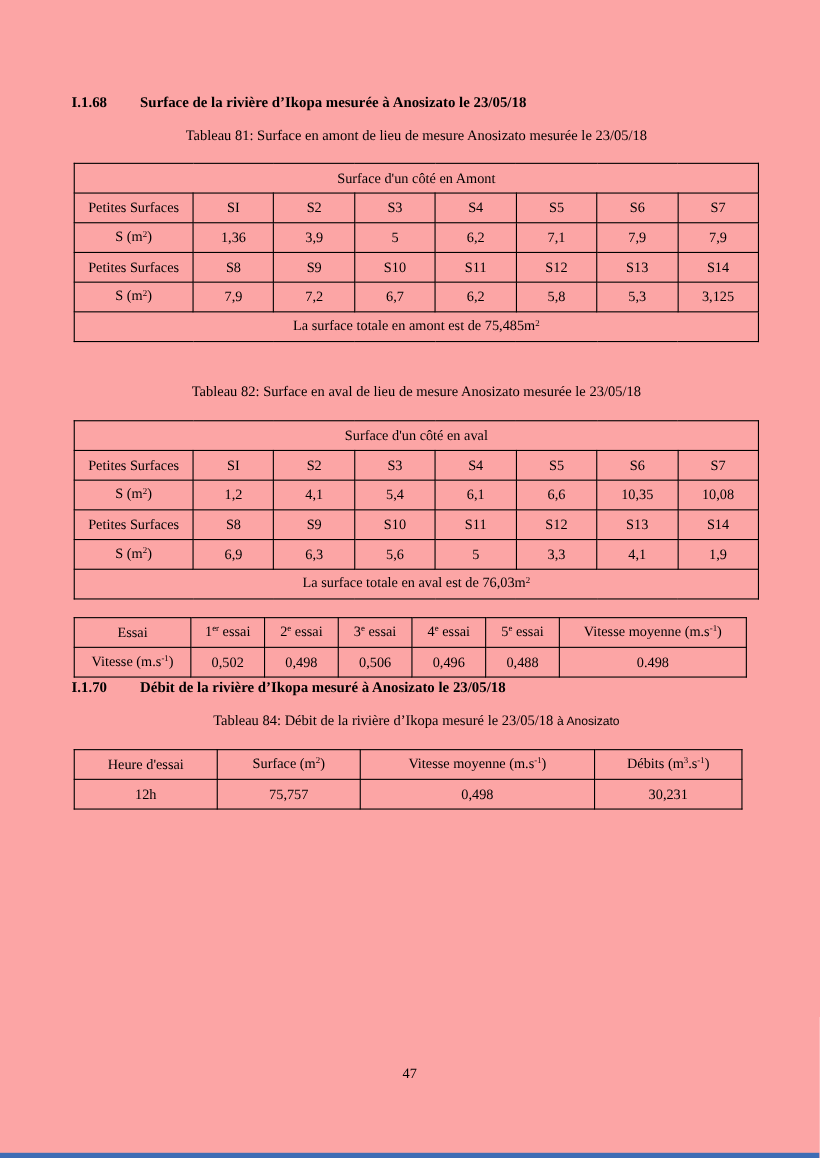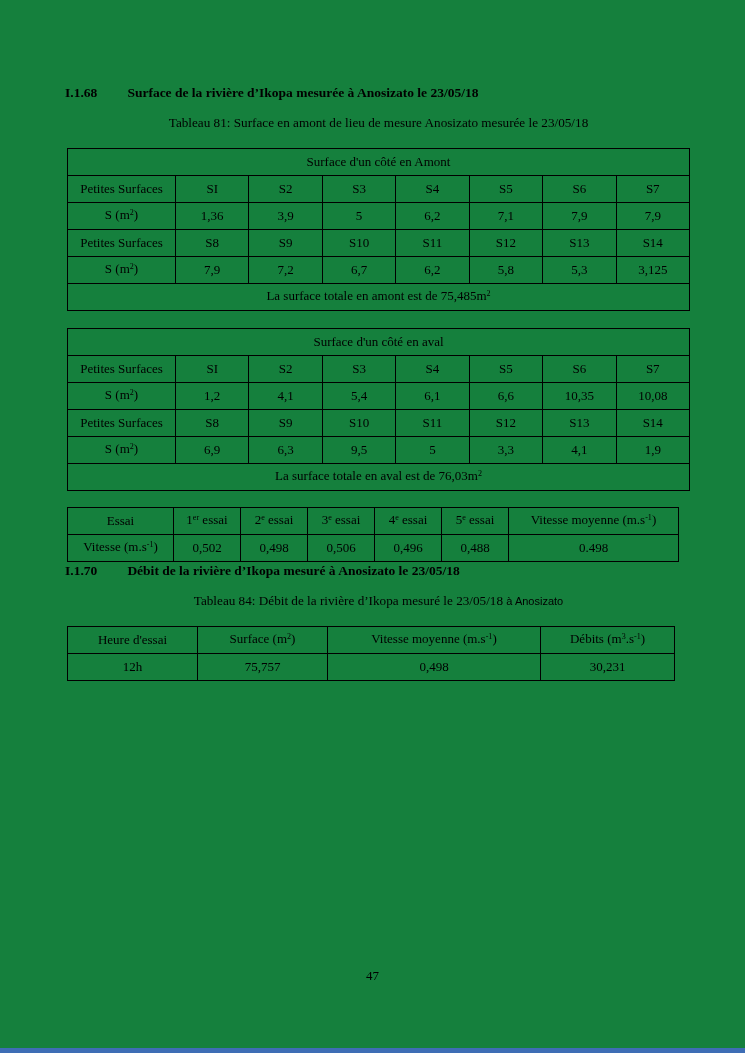--- a/index.html
+++ b/index.html
@@ -5,21 +5,21 @@
   * { margin:0; padding:0; box-sizing:border-box; }
   html, body { width:745px; height:1053px; }
   body {
     background:#ffffff;
     font-family:"Liberation Serif","DejaVu Serif",serif;
     color:#000;
   }
   .page {
     position:relative;
     width:745px; height:1053px;
-    background:#15803d;
+    background:#fca5a5;
     overflow:hidden;
   }
   .content { padding:84px 53px 0 65px; }
 
   .heading { font-size:13.5px; font-weight:bold; line-height:18px; }
   .hnum { display:inline-block; min-width:59px; }
 
   .caption { font-size:13.2px; line-height:18px; text-align:center; }
   .caption .caption-small {
     font-family:"Liberation Sans","DejaVu Sans",sans-serif;
@@ -138,20 +138,21 @@
           <td>5,8</td>
           <td>5,3</td>
           <td>3,125</td>
         </tr>
         <tr>
           <td colspan="8"><span>La surface totale en amont est de 75,485m</span><sup>2</sup></td>
         </tr>
       </tbody>
     </table>
 
+    <div class="caption cap-82">Tableau 82: Surface en aval de lieu de mesure Anosizato mesurée le 23/05/18</div>
 
     <table class="tbl-82">
       <colgroup>
           <col class="c-lbl">
           <col>
           <col>
           <col>
           <col>
           <col>
           <col>
@@ -188,21 +189,21 @@
           <td>S10</td>
           <td>S11</td>
           <td>S12</td>
           <td>S13</td>
           <td>S14</td>
         </tr>
         <tr>
           <td><span>S (m</span><sup>2</sup><span>)</span></td>
           <td>6,9</td>
           <td>6,3</td>
-          <td>9,5</td>
+          <td>5,6</td>
           <td>5</td>
           <td>3,3</td>
           <td>4,1</td>
           <td>1,9</td>
         </tr>
         <tr>
           <td colspan="8"><span>La surface totale en aval est de 76,03m</span><sup>2</sup></td>
         </tr>
       </tbody>
     </table>

